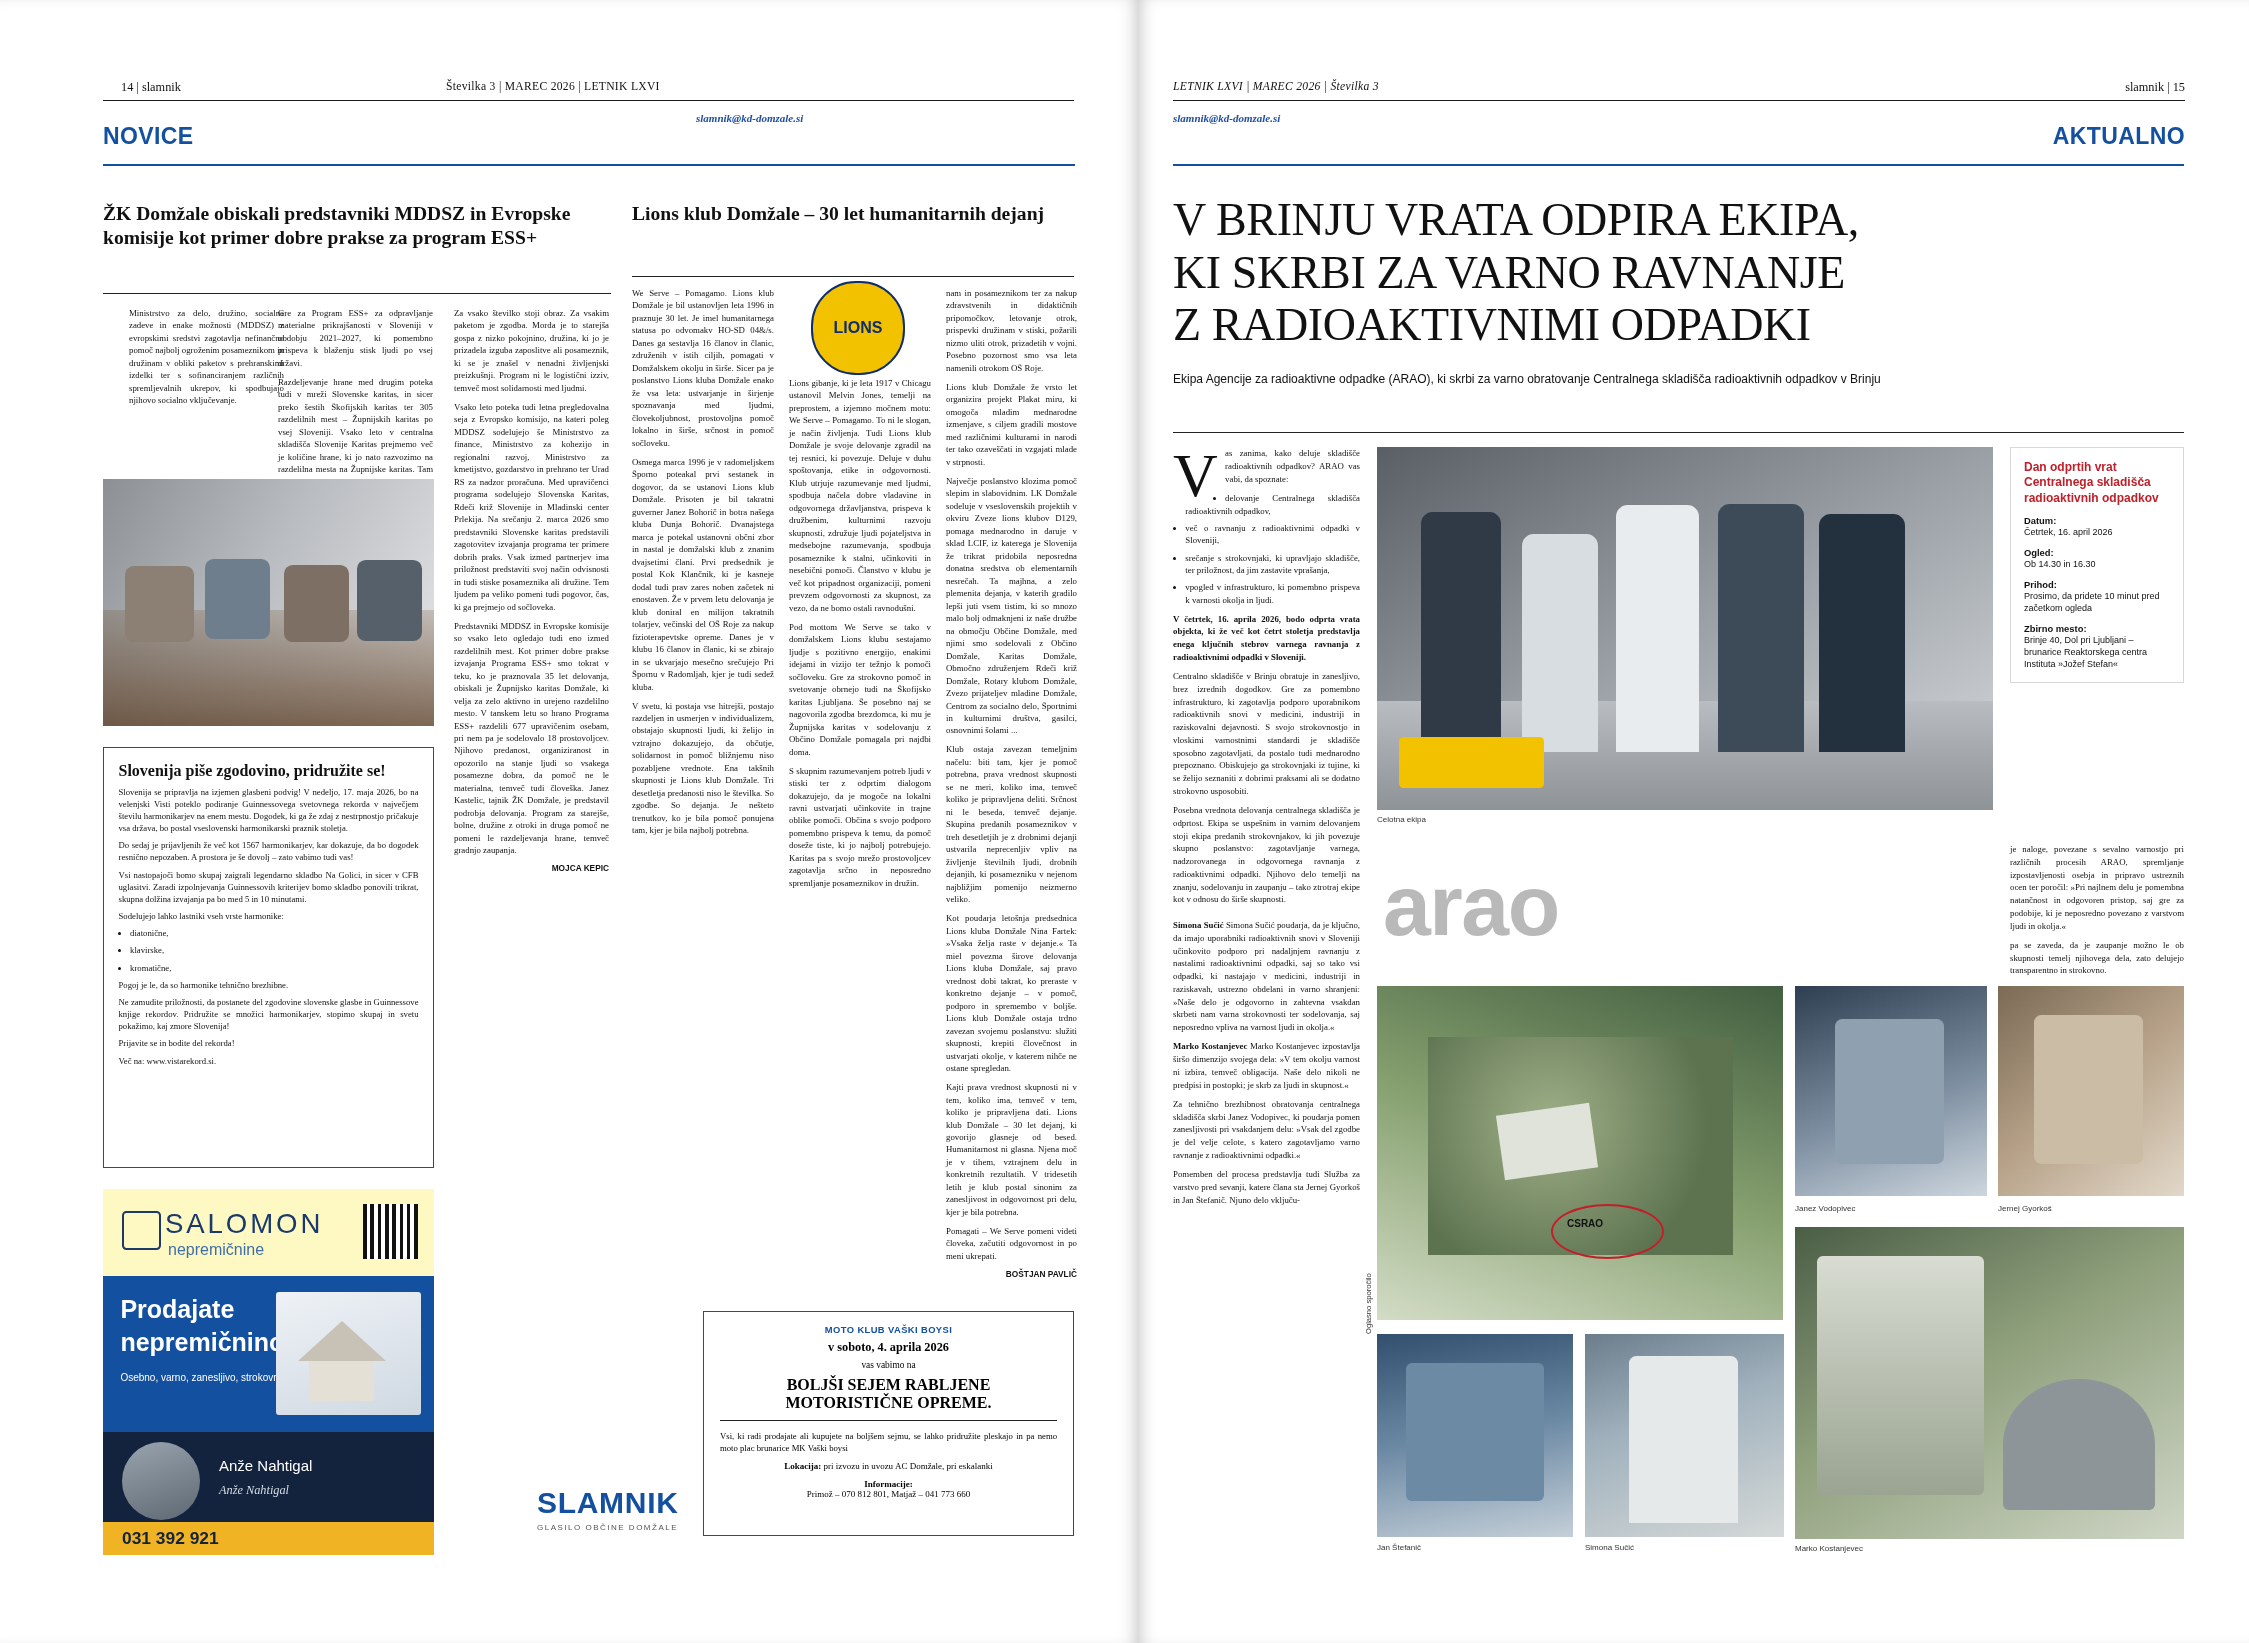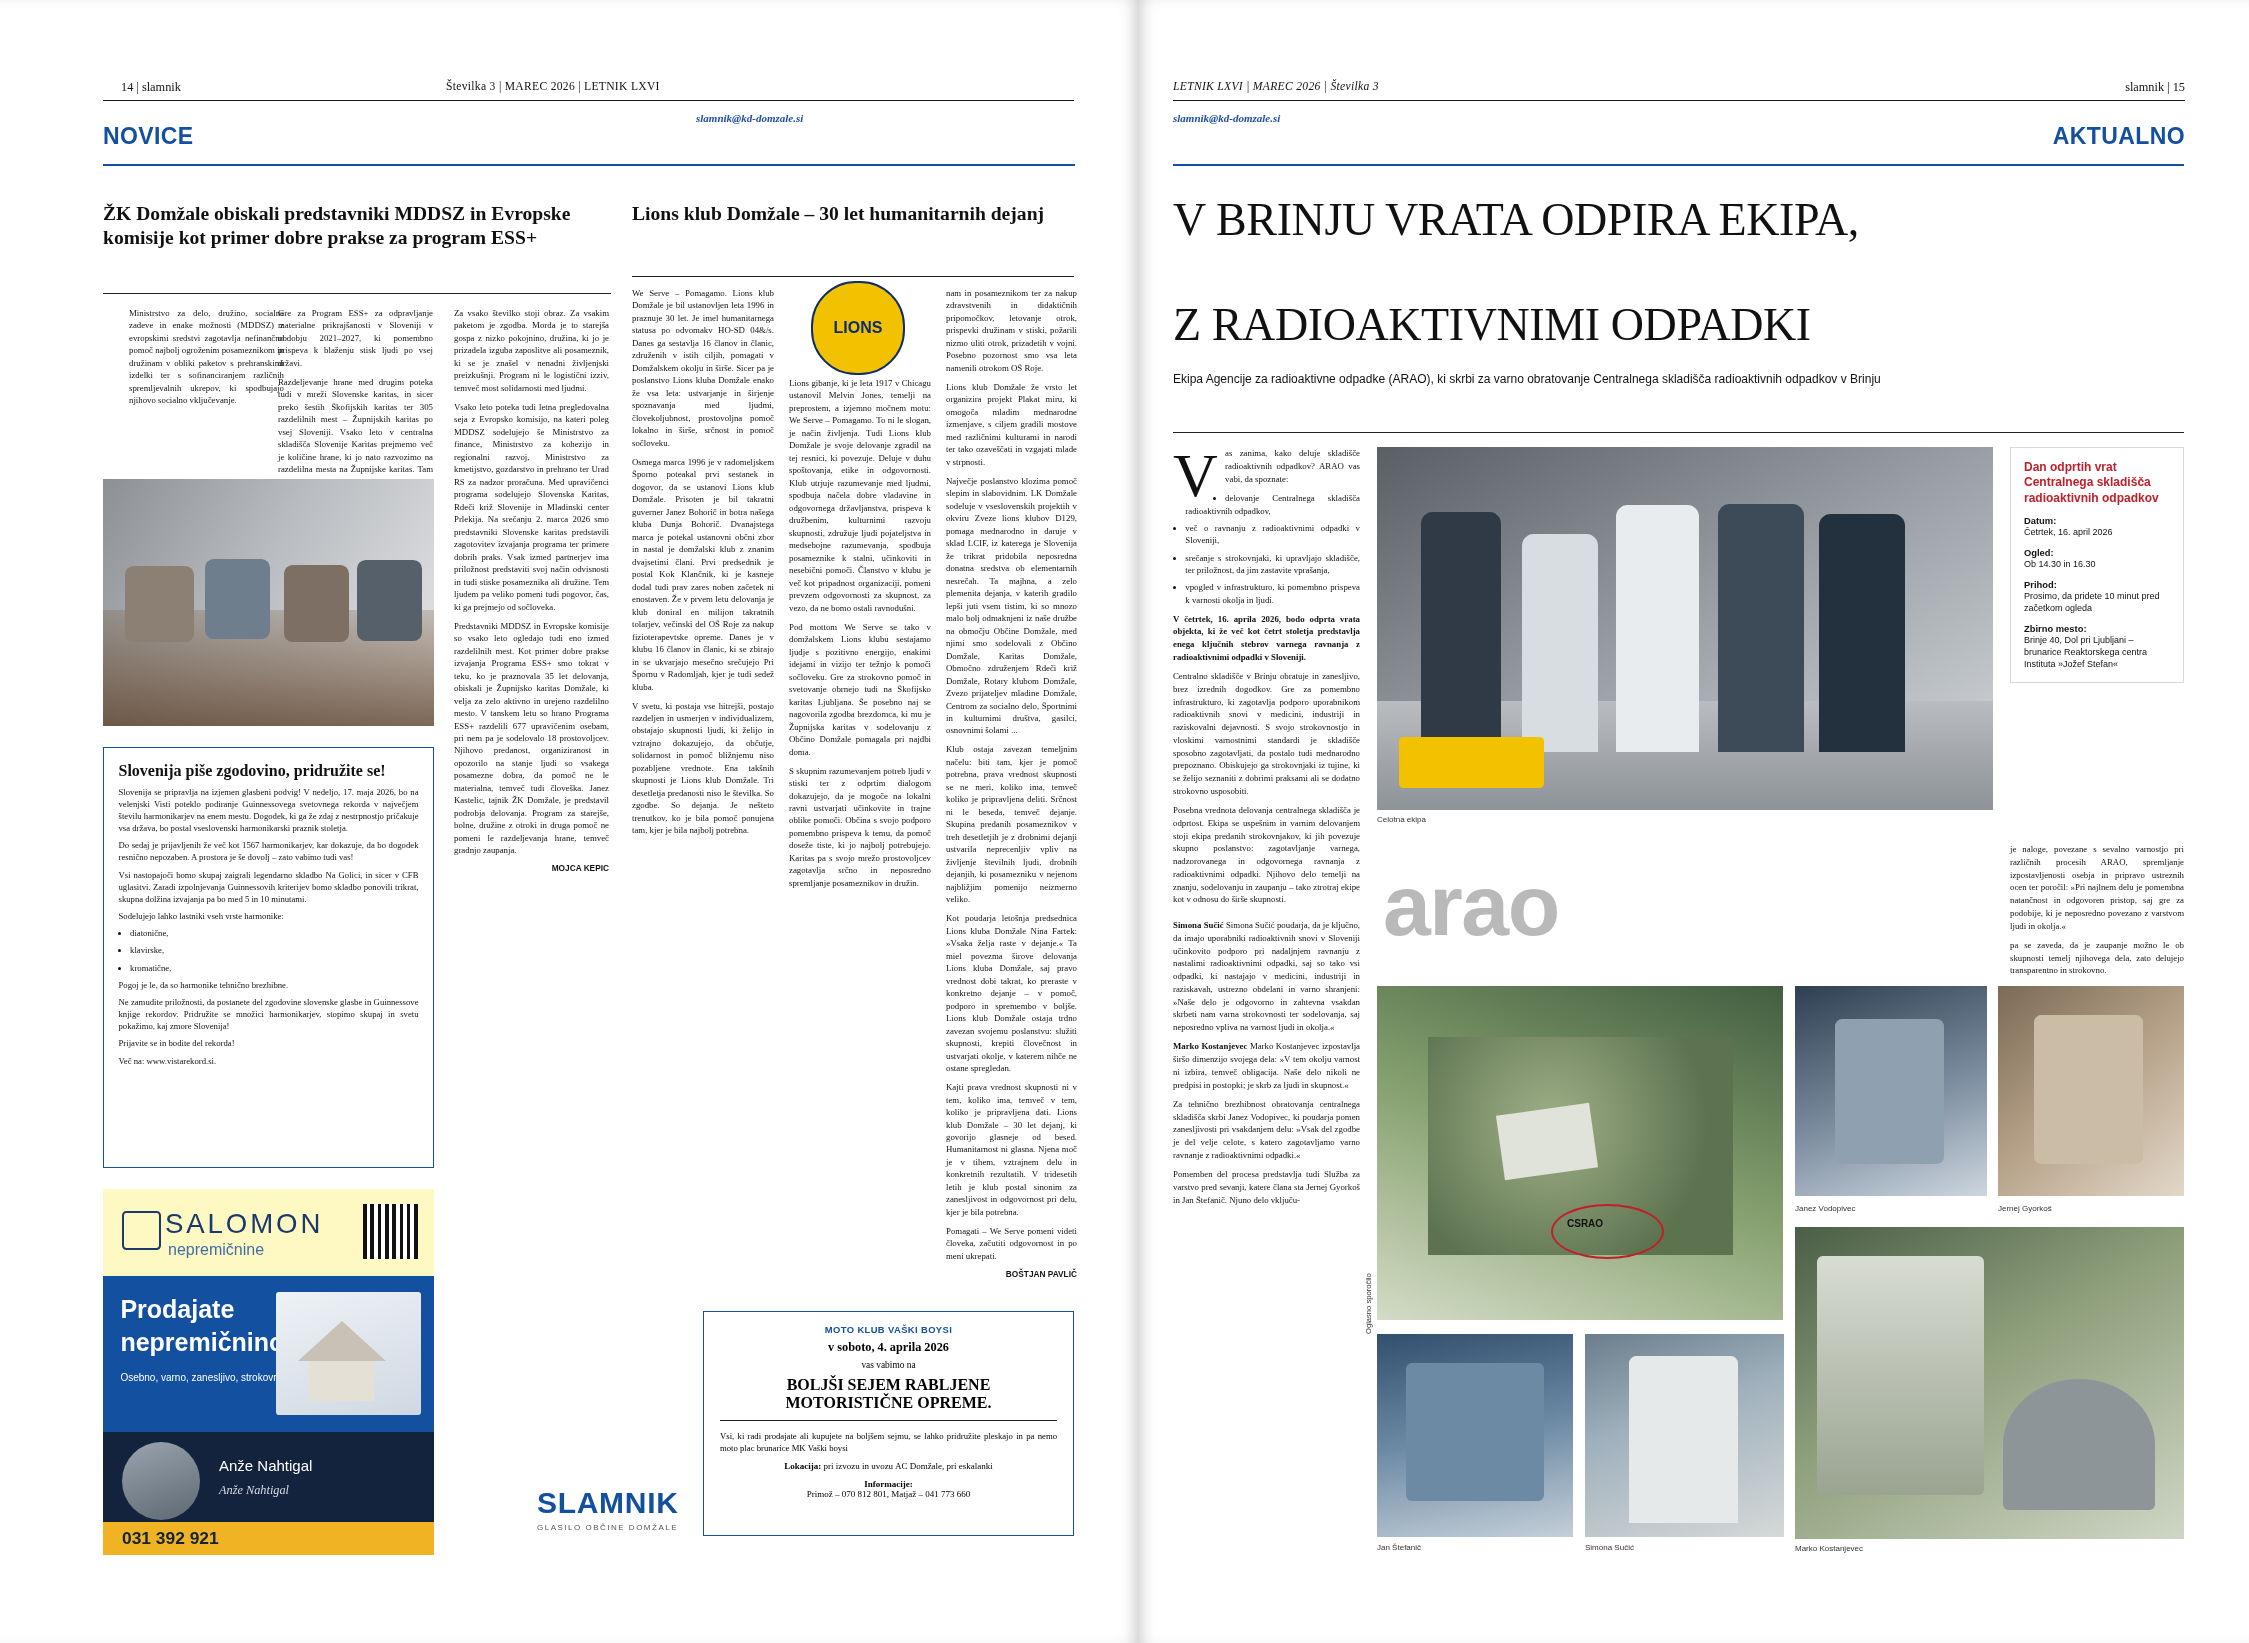--- a/index.html
+++ b/index.html
@@ -194,20 +194,21 @@
   <div class="sheet right">
 
     <div class="hdr-center" style="left:35px;font-style:italic;">LETNIK LXVI | MAREC 2026 | Številka 3</div>
     <div class="folio" style="right:65px;">slamnik | 15</div>
     <div class="hdr" style="left:35px;right:65px;top:100px;"></div>
     <div class="hdr-url" style="left:35px;">slamnik@kd-domzale.si</div>
     <div class="sect" style="right:65px;">AKTUALNO</div>
     <div class="blue-rule" style="left:35px;width:1011px;top:164px;"></div>
 
     <div class="r-title" style="left:35px;top:194px;width:1015px;">V BRINJU VRATA ODPIRA EKIPA,</div>
+    <div class="r-title" style="left:35px;top:247px;width:1015px;">KI SKRBI ZA VARNO RAVNANJE</div>
     <div class="r-title" style="left:35px;top:299px;width:1015px;">Z RADIOAKTIVNIMI ODPADKI</div>
 
     <div class="r-lead" style="left:35px;top:371px;width:1008px;">Ekipa Agencije za radioaktivne odpadke (ARAO), ki skrbi za varno obratovanje Centralnega skladišča radioaktivnih odpadkov v Brinju</div>
 
     <div class="rule-thin" style="left:35px;width:1011px;top:432px;"></div>
 
     <div class="r-col" style="left:35px;top:447px;width:187px;">
       <p style="margin:0 0 6.5px 0;"><span class="dropcap">V</span><span>as zanima, kako deluje skladišče radioaktivnih odpadkov? ARAO vas vabi, da spoznate:</span></p>
       <ul class="bullets">
         <li>delovanje Centralnega skladišča radioaktivnih odpadkov,</li>

